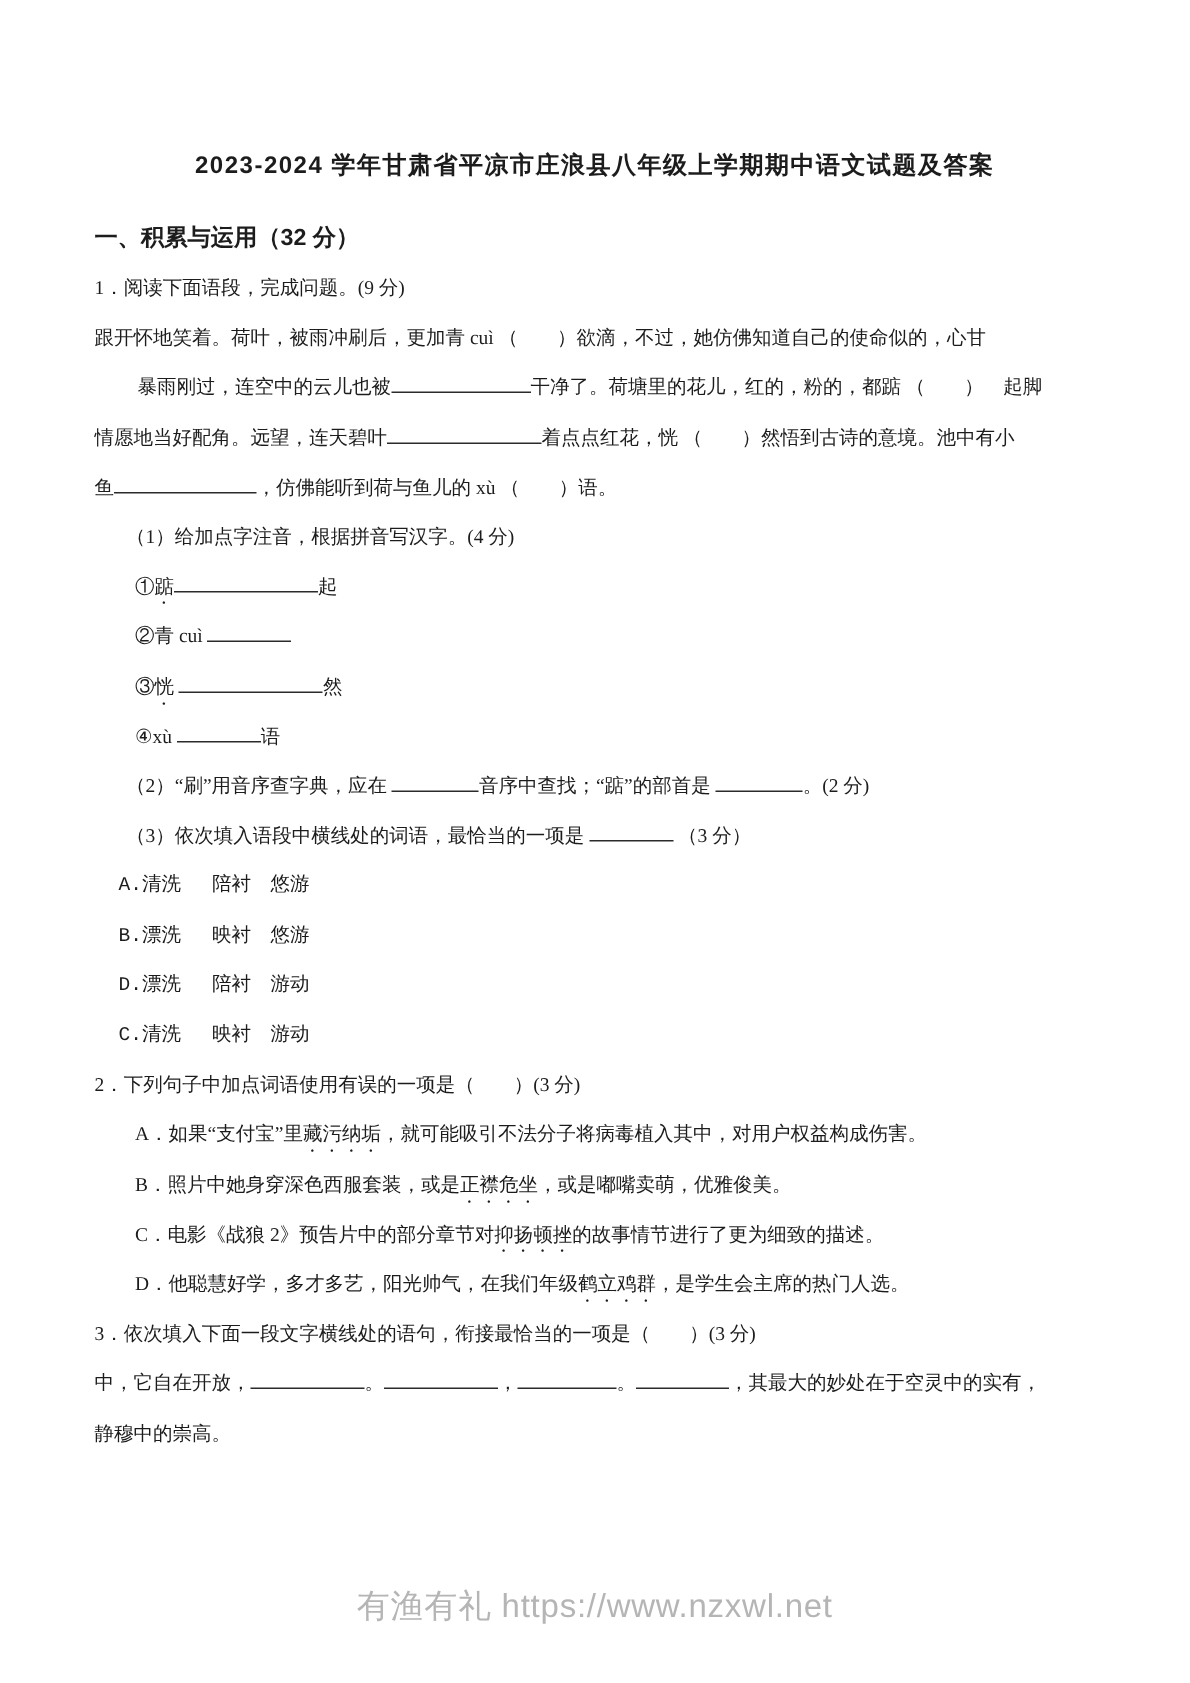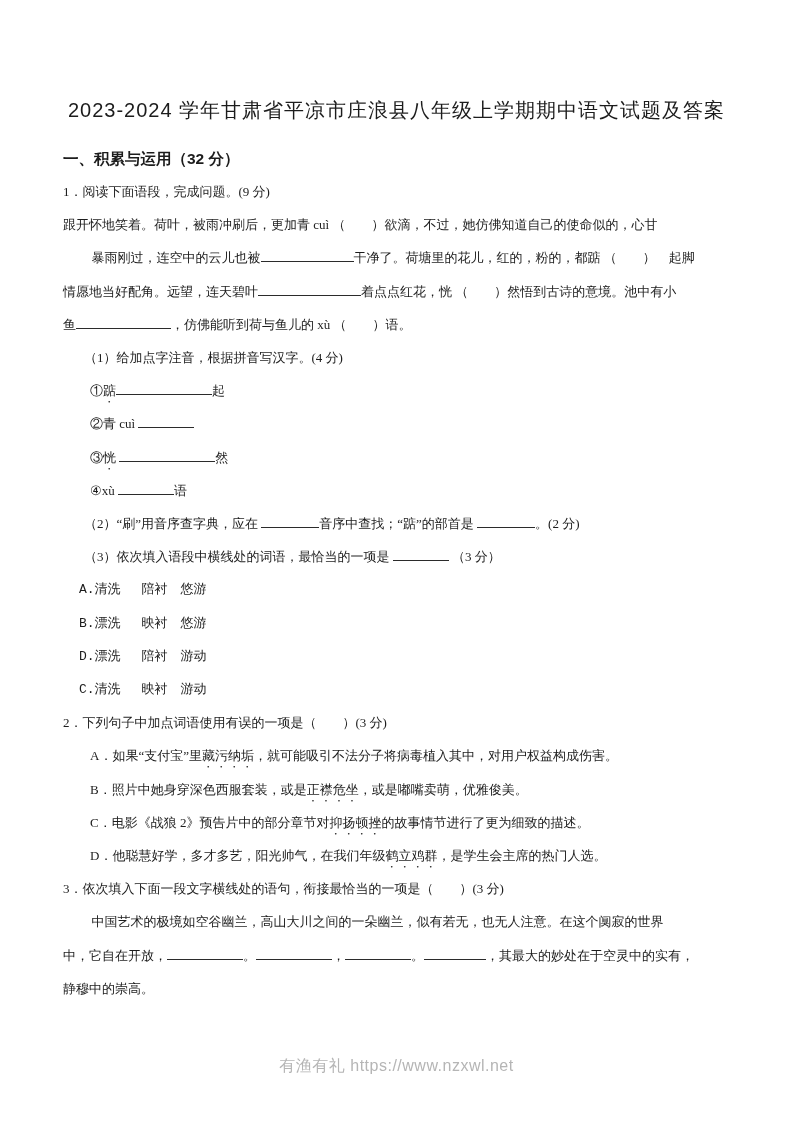--- a/index.html
+++ b/index.html
@@ -7,22 +7,22 @@
   body {
     background: #ffffff;
     color: #1c1c1c;
     font-family: "Liberation Serif", "DejaVu Serif", serif;
     position: relative;
     overflow: hidden;
   }
   .page { padding: 86px 63px 0 63px; }
   .exam-title {
     font-family: "Liberation Sans", "DejaVu Sans", sans-serif;
-    font-weight: normal;
-    font-size: 20px;
+    font-weight: bold;
+    font-size: 16px;
     line-height: 49px;
     text-align: center;
     letter-spacing: 1px;
   }
   .section-heading {
     font-family: "Liberation Sans", "DejaVu Sans", sans-serif;
     font-weight: bold;
     font-size: 15.5px;
     line-height: 32px;
     margin-top: 8px;
@@ -47,21 +47,21 @@
     -webkit-text-emphasis-position: under left;
     text-emphasis: dot #1c1c1c;
     text-emphasis-position: under left;
   }
   .page-footer {
     position: absolute;
     left: 0; right: 0;
     top: 1056px;
     text-align: center;
     font-family: "Liberation Sans", "DejaVu Sans", sans-serif;
-    font-size: 16px;
+    font-size: 22px;
     letter-spacing: 0.5px;
   }
 </style>
 </head>
 <body>
 
 <div class="page">
 
   <div class="exam-title">2023-2024 学年甘肃省平凉市庄浪县八年级上学期期中语文试题及答案</div>
 
@@ -88,19 +88,18 @@
   <div class="line ind1">D.漂洗　 陪衬　游动</div>
   <div class="line ind1">C.清洗　 映衬　游动</div>
 
   <div class="line">2．下列句子中加点词语使用有误的一项是（　　）(3 分)</div>
   <div class="line ind17"><span>A．如果“支付宝”里</span><span class="em-dots">藏污纳垢</span><span>，就可能吸引不法分子将病毒植入其中，对用户权益构成伤害。</span></div>
   <div class="line ind17"><span>B．照片中她身穿深色西服套装，或是</span><span class="em-dots">正襟危坐</span><span>，或是嘟嘴卖萌，优雅俊美。</span></div>
   <div class="line ind17"><span>C．电影《战狼 2》预告片中的部分章节对</span><span class="em-dots">抑扬顿挫</span><span>的故事情节进行了更为细致的描述。</span></div>
   <div class="line ind17"><span>D．他聪慧好学，多才多艺，阳光帅气，在我们年级</span><span class="em-dots">鹤立鸡群</span><span>，是学生会主席的热门人选。</span></div>
 
   <div class="line">3．依次填入下面一段文字横线处的语句，衔接最恰当的一项是（　　）(3 分)</div>
-  <div class="line t-ind"><span>中国艺术的极境如空谷幽兰，高山大川之间的一朵幽兰，似有若无，也无人注意。在这个阒寂的世界</span></div>
   <div class="line"><span>中，它自在开放，</span><span class="blank" style="width: 76px;"></span><span>。</span><span class="blank" style="width: 76px;"></span><span>，</span><span class="blank" style="width: 66px;"></span><span>。</span><span class="blank" style="width: 62px;"></span><span>，其最大的妙处在于空灵中的实有，</span></div>
   <div class="line"><span>静穆中的崇高。</span></div>
 
 </div>
 
 <div class="page-footer" style="color: rgb(181, 181, 181);">有渔有礼 https://www.nzxwl.net</div>
 
 </body></html>

